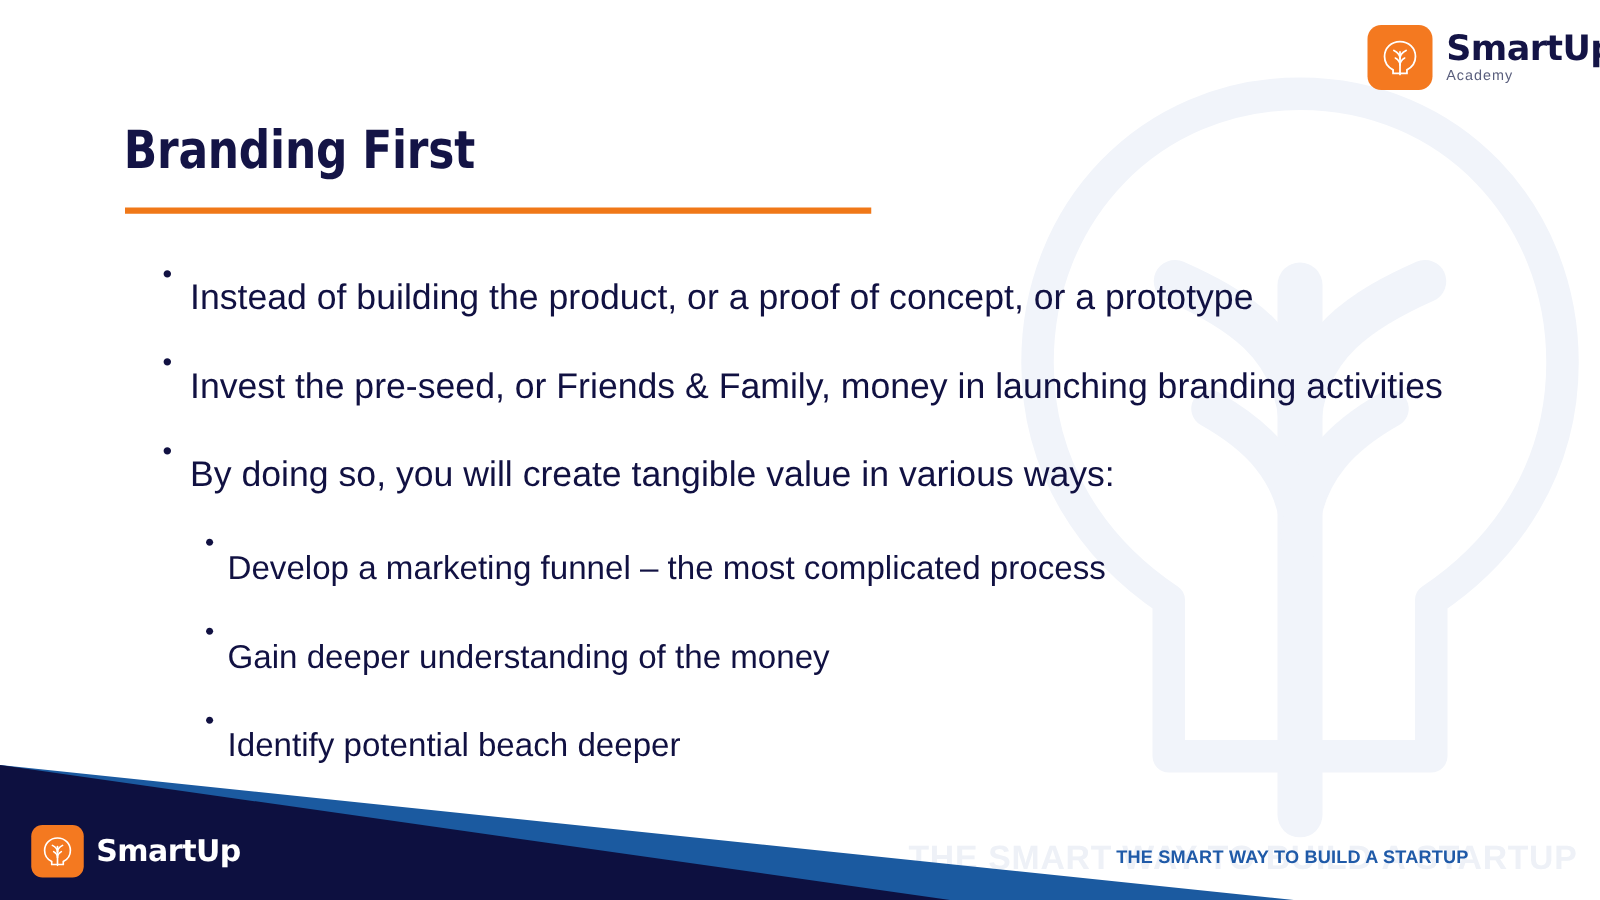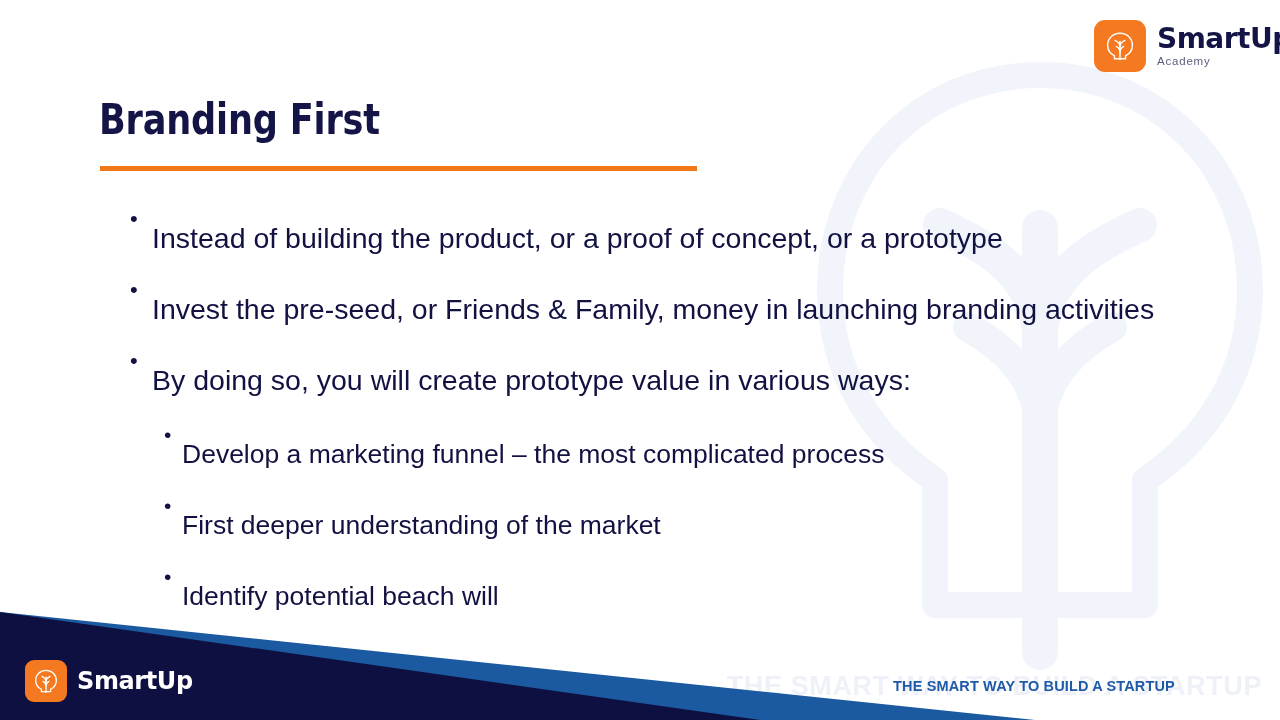--- a/index.html
+++ b/index.html
@@ -244,36 +244,36 @@
       <span class="txt">Instead of building the product, or a proof of concept, or a prototype</span>
     </div>
 
     <div class="bullet lvl1">
       <span class="dot">•</span>
       <span class="txt">Invest the pre-seed, or Friends &amp; Family, money in launching branding activities</span>
     </div>
 
     <div class="bullet lvl1">
       <span class="dot">•</span>
-      <span class="txt">By doing so, you will create prototype value in various ways:</span>
+      <span class="txt">By doing so, you will create tangible value in various ways:</span>
     </div>
 
     <div class="bullet lvl2">
       <span class="dot">•</span>
       <span class="txt">Develop a marketing funnel – the most complicated process</span>
     </div>
 
     <div class="bullet lvl2">
       <span class="dot">•</span>
-      <span class="txt">First deeper understanding of the market</span>
+      <span class="txt">Gain deeper understanding of the money</span>
     </div>
 
     <div class="bullet lvl2">
       <span class="dot">•</span>
-      <span class="txt">Identify potential beach will</span>
+      <span class="txt">Identify potential beach deeper</span>
     </div>
 
   </div>
 
   <div id="tagline-ghost">THE SMART WAY TO BUILD A STARTUP</div>
 
   <svg id="footer-shapes" viewBox="0 0 1280 130" preserveAspectRatio="none">
     <polygon points="0,22 1035,130 0,130" fill="#1B5AA0"></polygon>
     <polygon points="0,22 760,130 0,130" fill="#0D1040"></polygon>
   </svg>

